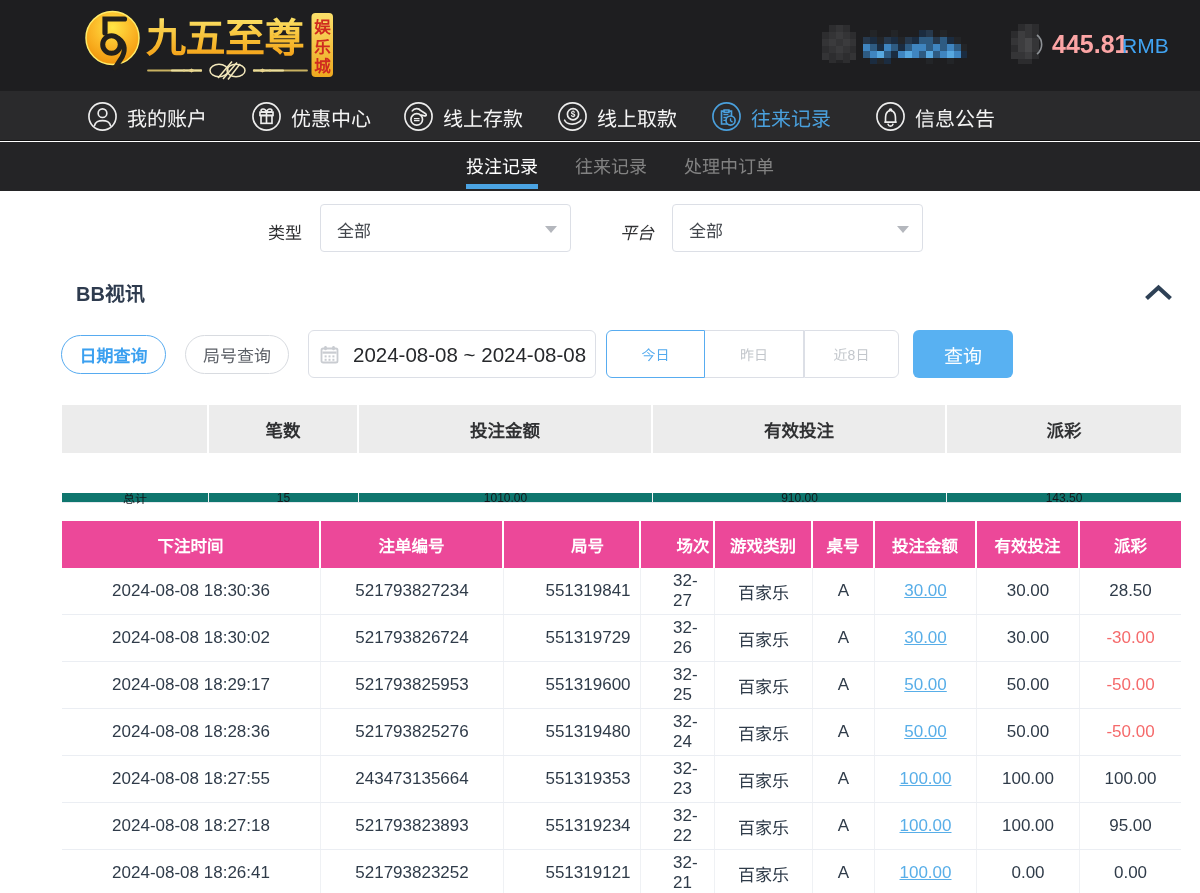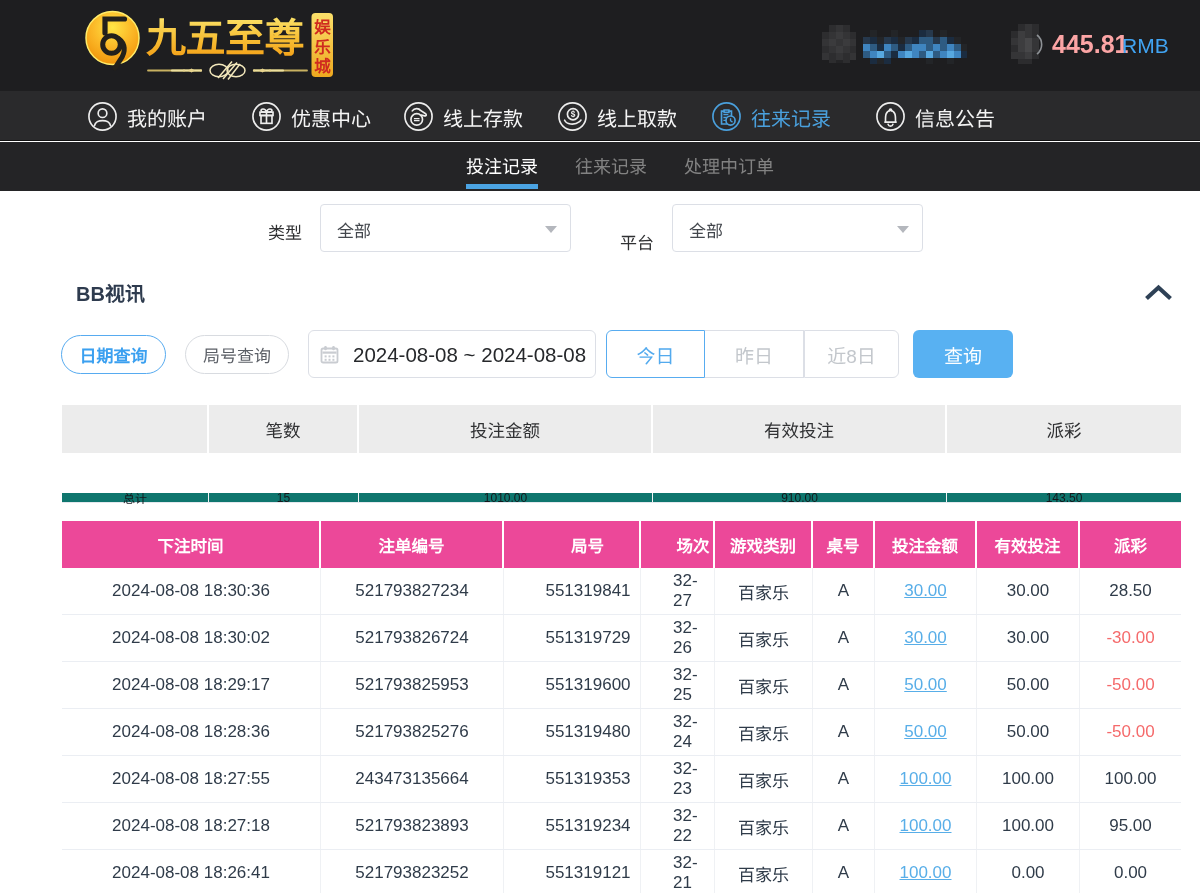--- a/index.html
+++ b/index.html
@@ -30,29 +30,29 @@
 .sel .arr { position:absolute; right:13px; top:21px; width:0; height:0; border-left:6px solid transparent; border-right:6px solid transparent; border-top:7px solid #b4b7bd; }
 
 #bbtitle { position:absolute; left:76px; top:278px; font-size:20px; font-weight:bold; color:#2e3b4e; }
 
 
 .pill { position:absolute; top:335px; height:39px; border-radius:20px; background:#fff; font-size:17px; display:flex; align-items:center; justify-content:center; }
 #pill1 { left:61px; width:105px; border:1px solid #57abf0; color:#3ba0f0; font-weight:bold; }
 #pill2 { left:185px; width:104px; border:1px solid #d8dbe0; color:#5b5f66; }
 #dateinp { position:absolute; left:308px; top:330px; width:288px; height:48px; border:1px solid #dcdfe6; border-radius:6px; background:#fff; }
 #dateinp .dtxt { position:absolute; left:44px; top:12px; font-size:20.5px; color:#26282b; white-space:nowrap; }
-.grpbtn { position:absolute; top:330px; height:48px; background:#fff; font-size:19px; display:flex; align-items:center; justify-content:center; }
+.grpbtn { position:absolute; top:330px; height:48px; background:#fff; font-size:14px; display:flex; align-items:center; justify-content:center; }
 #gb1 { left:606px; width:99px; border:1.5px solid #58acf0; border-radius:6px 0 0 6px; color:#53aaee; z-index:2; }
 #gb2 { left:705px; width:99px; border:1px solid #dcdfe6; border-left:none; color:#c3c7cc; }
 #gb3 { left:804px; width:95px; border:1px solid #dcdfe6; border-left:1px solid #dcdfe6; border-radius:0 6px 6px 0; color:#c3c7cc; }
 #qbtn { position:absolute; left:913px; top:330px; width:100px; height:48px; background:#58b1f2; border-radius:6px; color:#fff; font-size:19px; display:flex; align-items:center; justify-content:center; }
 
 
 #sumtbl { position:absolute; left:62px; top:405px; width:1119px; }
-#sumtbl .hrow { display:flex; height:48px; }
+#sumtbl .hrow { display:flex; height:48px;font-weight:bold; }
 #sumtbl .hcell { background:#ececec; color:#303133; font-size:17.5px; display:flex; align-items:center; justify-content:center; border-right:2px solid #fff; }
 #sumtbl .hcell:last-child { border-right:none; }
 #sumtbl .drow { display:flex; height:50px; border-bottom:1px solid #e4e7ed; }
 #sumtbl .dcell { background:#0f766e; color:#15181c; font-size:12px; display:flex; align-items:center; justify-content:center; border-right:1px solid #f2f3f5;margin-top:40px; }
 #sumtbl .dcell:last-child { border-right:none; }
 
 
 #maintbl { position:absolute; left:62px; top:521px; width:1119px; }
 #maintbl .hrow { display:flex; height:47px; }
 #maintbl .hcell { background:#ec4899; color:#fff; font-size:16.5px; font-weight:bold; display:flex; align-items:center; justify-content:center; border-right:2px solid #fff; }
@@ -299,21 +299,21 @@
     <div class="tab active" style="left:466px;">投注记录</div>
     <div class="tab" style="left:575px;">往来记录</div>
     <div class="tab" style="left:684px;">处理中订单</div>
   </div>
 
   <div class="flabel" style="left:268px; top:219px;">类型</div>
   <div class="sel" style="left:320px; top:204px;">
       <span class="txt">全部</span>
       <span class="arr"></span>
     </div>
-  <div class="flabel" style="left:620px; top:229px;">平台</div>
+  <div class="flabel" style="left:620px; top:219px;font-style:italic;">平台</div>
   <div class="sel" style="left:672px; top:204px;">
       <span class="txt">全部</span>
       <span class="arr"></span>
     </div>
 
   <div id="bbtitle">BB视讯</div>
   <svg class="abs" style="left:1144px; top:283px;" width="29" height="18" viewBox="0 0 29 18">
       <path d="M2.5 15.5 L14.5 4.5 L26.5 15.5" fill="none" stroke="#2e4156" stroke-width="4.2" stroke-linecap="butt" stroke-linejoin="miter"></path>
     </svg>
 

